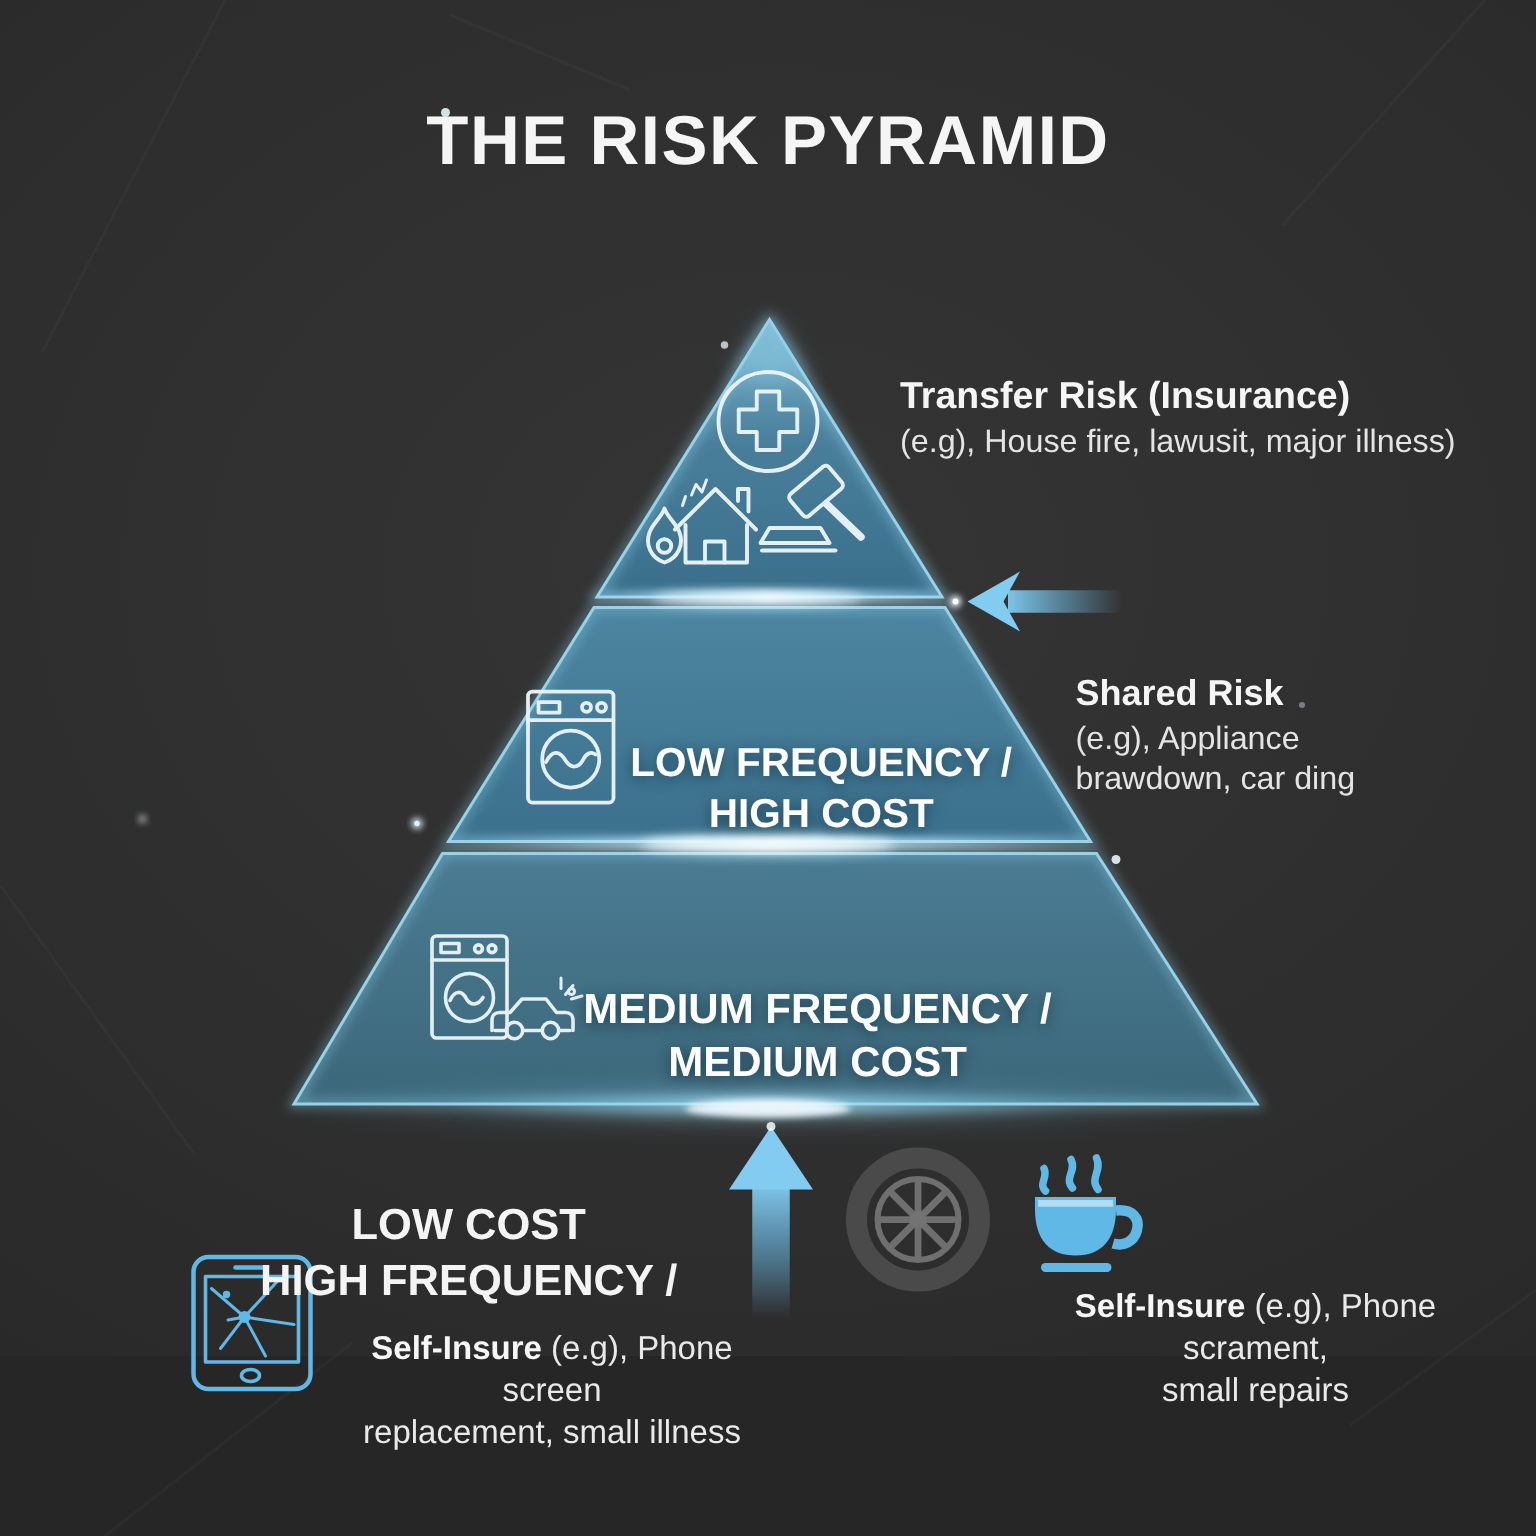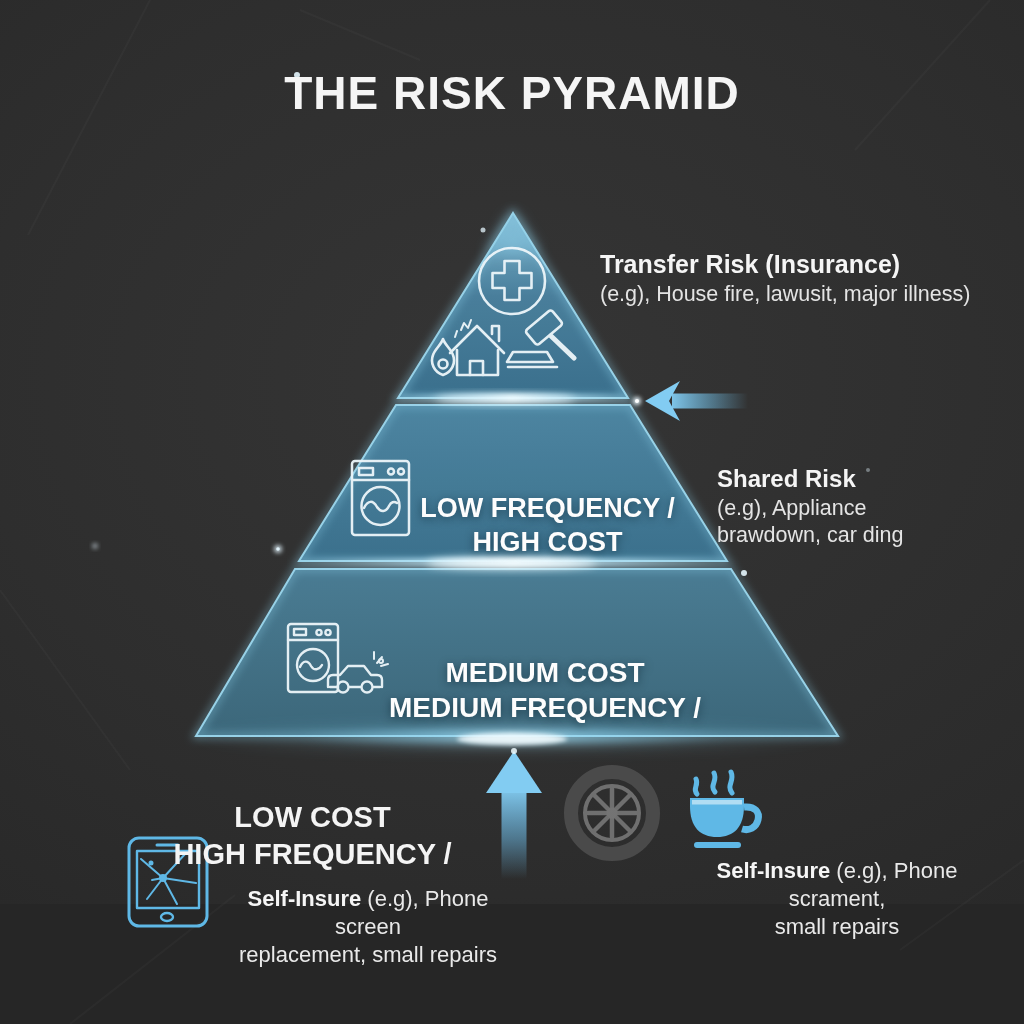--- a/index.html
+++ b/index.html
@@ -6,21 +6,21 @@
   body{width:1024px;height:1024px;overflow:hidden;font-family:"Liberation Sans","DejaVu Sans",sans-serif;}
   .stage{position:relative;width:1024px;height:904px;
     background:radial-gradient(ellipse 980px 760px at 50% 42%, #353535 0%, #2e2e2e 55%, #272727 100%);}
   svg.gfx{position:absolute;left:0;top:0;}
   .txt{position:absolute;color:#f2f2f2;}
   .title{top:66px;left:0;width:1024px;text-align:center;font-size:46px;font-weight:bold;
     letter-spacing:1px;color:#f5f5f5;}
   .callout-h{font-size:25px;font-weight:bold;color:#f5f5f5;margin:0;line-height:29px;}
   .callout-p{font-size:21.5px;color:#e4e4e4;margin:2px 0 0 0;line-height:27px;}
   .transfer{left:588px;top:250px;width:400px;margin-left:12px;}
-  .shared{left:717px;top:448px;width:218px;margin-top:16px;}
+  .shared{left:717px;top:448px;width:218px;}
   .shared .callout-h{font-size:24px;}
   .tier-label{text-align:center;font-weight:bold;color:#fdfdfd;
     text-shadow:0 2px 9px rgba(8,30,42,.55);margin-top:39px;}
   .mid-label{left:395px;top:452px;width:305px;font-size:27px;line-height:34px;}
   .bot-label{left:360px;top:616px;width:370px;font-size:28px;line-height:35px;}
   .base-label{left:155px;top:799px;width:315px;text-align:center;font-size:29px;line-height:37px;
     font-weight:bold;color:#f4f4f4;}
   .selfins{font-size:22px;line-height:28px;color:#e9e9e9;text-align:center;}
   .selfins b{color:#f6f6f6;}
   .selfins-left{left:218px;top:885px;width:300px;}
@@ -255,32 +255,32 @@
     <div>LOW FREQUENCY /</div>
     <div>HIGH COST</div>
   </div>
 
   <div class="txt shared">
     <p class="callout-h">Shared Risk</p>
     <p class="callout-p">(e.g), Appliance brawdown, car ding</p>
   </div>
 
   <div class="txt tier-label bot-label">
+    <div>MEDIUM FREQUENCY /</div>
     <div>MEDIUM COST</div>
-    <div>MEDIUM FREQUENCY /</div>
   </div>
 
   <div class="txt base-label">
     <div>LOW COST</div>
     <div>HIGH FREQUENCY /</div>
   </div>
 
   <div class="txt selfins selfins-left">
     <div><b>Self-Insure</b><span> (e.g), Phone screen</span></div>
-    <div>replacement, small repairs</div>
+    <div>replacement, small illness</div>
   </div>
 
   <div class="txt selfins selfins-right">
     <div><b>Self-Insure</b><span> (e.g), Phone scrament,</span></div>
     <div>small repairs</div>
   </div>
 
 </div>
 
 </body></html>

